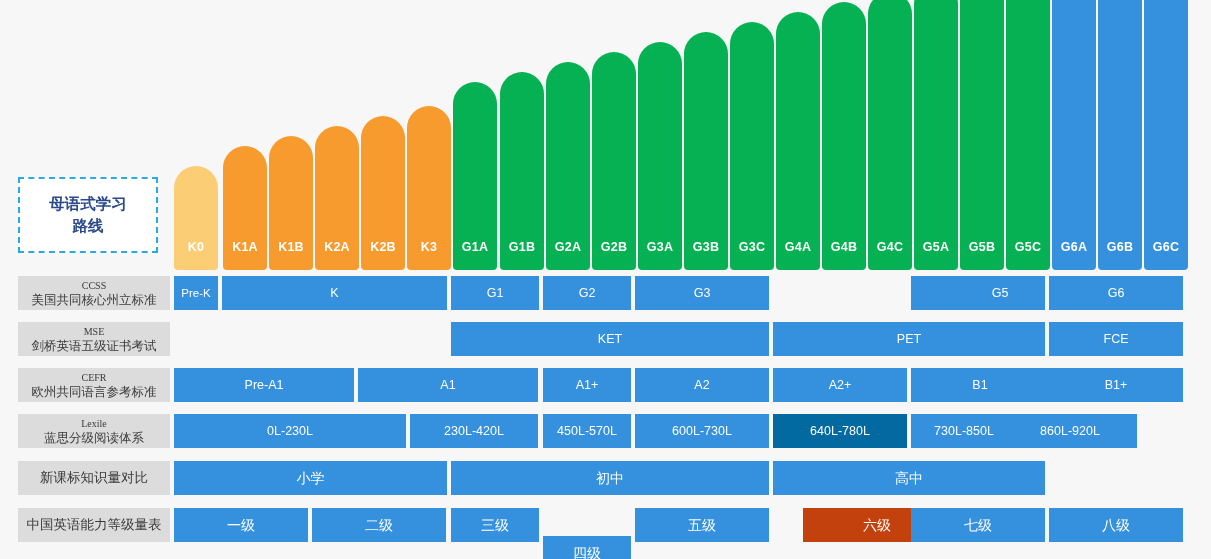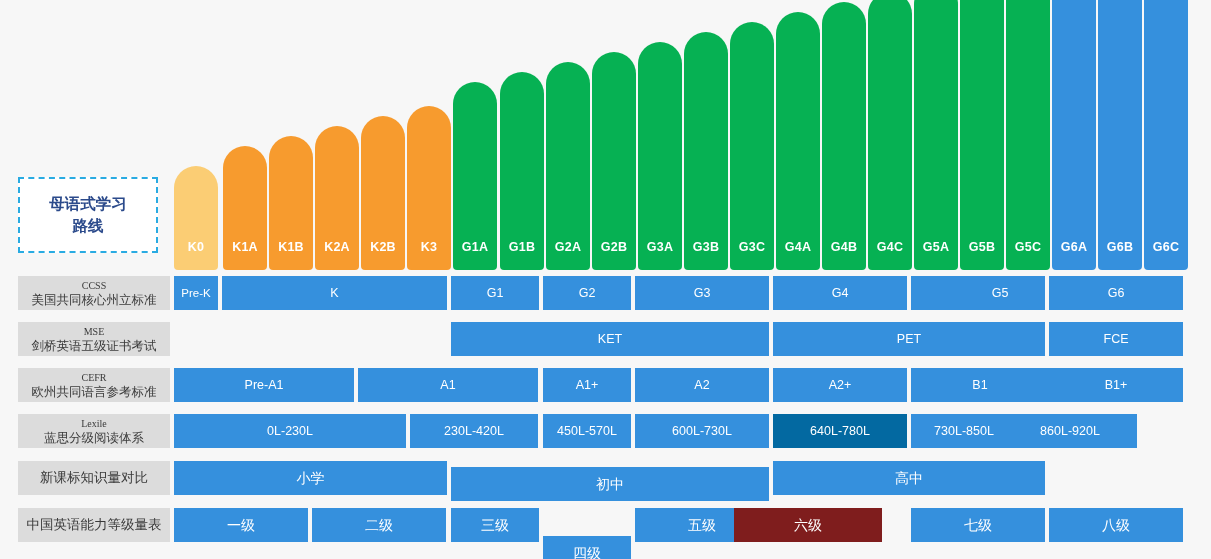--- a/index.html
+++ b/index.html
@@ -196,21 +196,20 @@
         <div class="row-label">
           <div class="l1">CCSS</div>
           <div class="l2">美国共同核心州立标准</div>
         </div>
         <div class="cells">
           <div class="cell two-line" style="left: 174px; width: 44px; background: rgb(53, 144, 221); white-space: normal; word-break: break-all;">Pre-K</div>
           <div class="cell" style="left: 222px; width: 225px; background: rgb(53, 144, 221);">K</div>
           <div class="cell" style="left: 451px; width: 88px; background: rgb(53, 144, 221);">G1</div>
           <div class="cell" style="left: 543px; width: 88px; background: rgb(53, 144, 221);">G2</div>
           <div class="cell" style="left: 635px; width: 134px; background: rgb(53, 144, 221);">G3</div>
-          <div class="cell" style="left: 773px; width: 134px; background: rgb(53, 144, 221);">G4</div>
           <div class="cell" style="left: 911px; width: 134px; background: rgb(53, 144, 221); padding-left: 44px;">G5</div>
           <div class="cell" style="left: 1049px; width: 134px; background: rgb(53, 144, 221);">G6</div>
         </div>
       </div>
       <div class="row" style="top: 51px;">
         <div class="row-label">
           <div class="l1">MSE</div>
           <div class="l2">剑桥英语五级证书考试</div>
         </div>
         <div class="cells">
@@ -248,34 +247,34 @@
           <div class="cell" style="left: 911px; width: 106px; background: rgb(53, 144, 221);">730L-850L</div>
           <div class="cell" style="left: 1003px; width: 134px; background: rgb(53, 144, 221);">860L-920L</div>
         </div>
       </div>
       <div class="row" style="top: 190px;">
         <div class="row-label single">
           <div class="l2">新课标知识量对比</div>
         </div>
         <div class="cells">
           <div class="cell cn" style="left: 174px; width: 273px; background: rgb(53, 144, 221);">小学</div>
-          <div class="cell cn" style="left: 451px; width: 318px; background: rgb(53, 144, 221); margin-top: 6px;">初中</div>
+          <div class="cell cn" style="left: 451px; width: 318px; background: rgb(53, 144, 221);">初中</div>
           <div class="cell cn" style="left: 773px; width: 272px; background: rgb(53, 144, 221);">高中</div>
         </div>
       </div>
       <div class="row" style="top: 237px;">
         <div class="row-label single">
           <div class="l2">中国英语能力等级量表</div>
         </div>
         <div class="cells">
           <div class="cell cn" style="left: 174px; width: 134px; background: rgb(53, 144, 221);">一级</div>
           <div class="cell cn" style="left: 312px; width: 134px; background: rgb(53, 144, 221);">二级</div>
           <div class="cell cn" style="left: 451px; width: 88px; background: rgb(53, 144, 221);">三级</div>
           <div class="cell cn" style="left: 543px; width: 88px; background: rgb(53, 144, 221); margin-top: 28px;">四级</div>
           <div class="cell cn" style="left: 635px; width: 134px; background: rgb(53, 144, 221);">五级</div>
-          <div class="cell cn" style="left: 734px; width: 148px; background: #7f1d1d;">六级</div>
+          <div class="cell cn" style="left: 803px; width: 148px; background: #c2410c;">六级</div>
           <div class="cell cn" style="left: 911px; width: 134px; background: rgb(53, 144, 221);">七级</div>
           <div class="cell cn" style="left: 1049px; width: 134px; background: rgb(53, 144, 221);">八级</div>
         </div>
       </div>
     </div>
 
 </div>
 
 </body></html>

